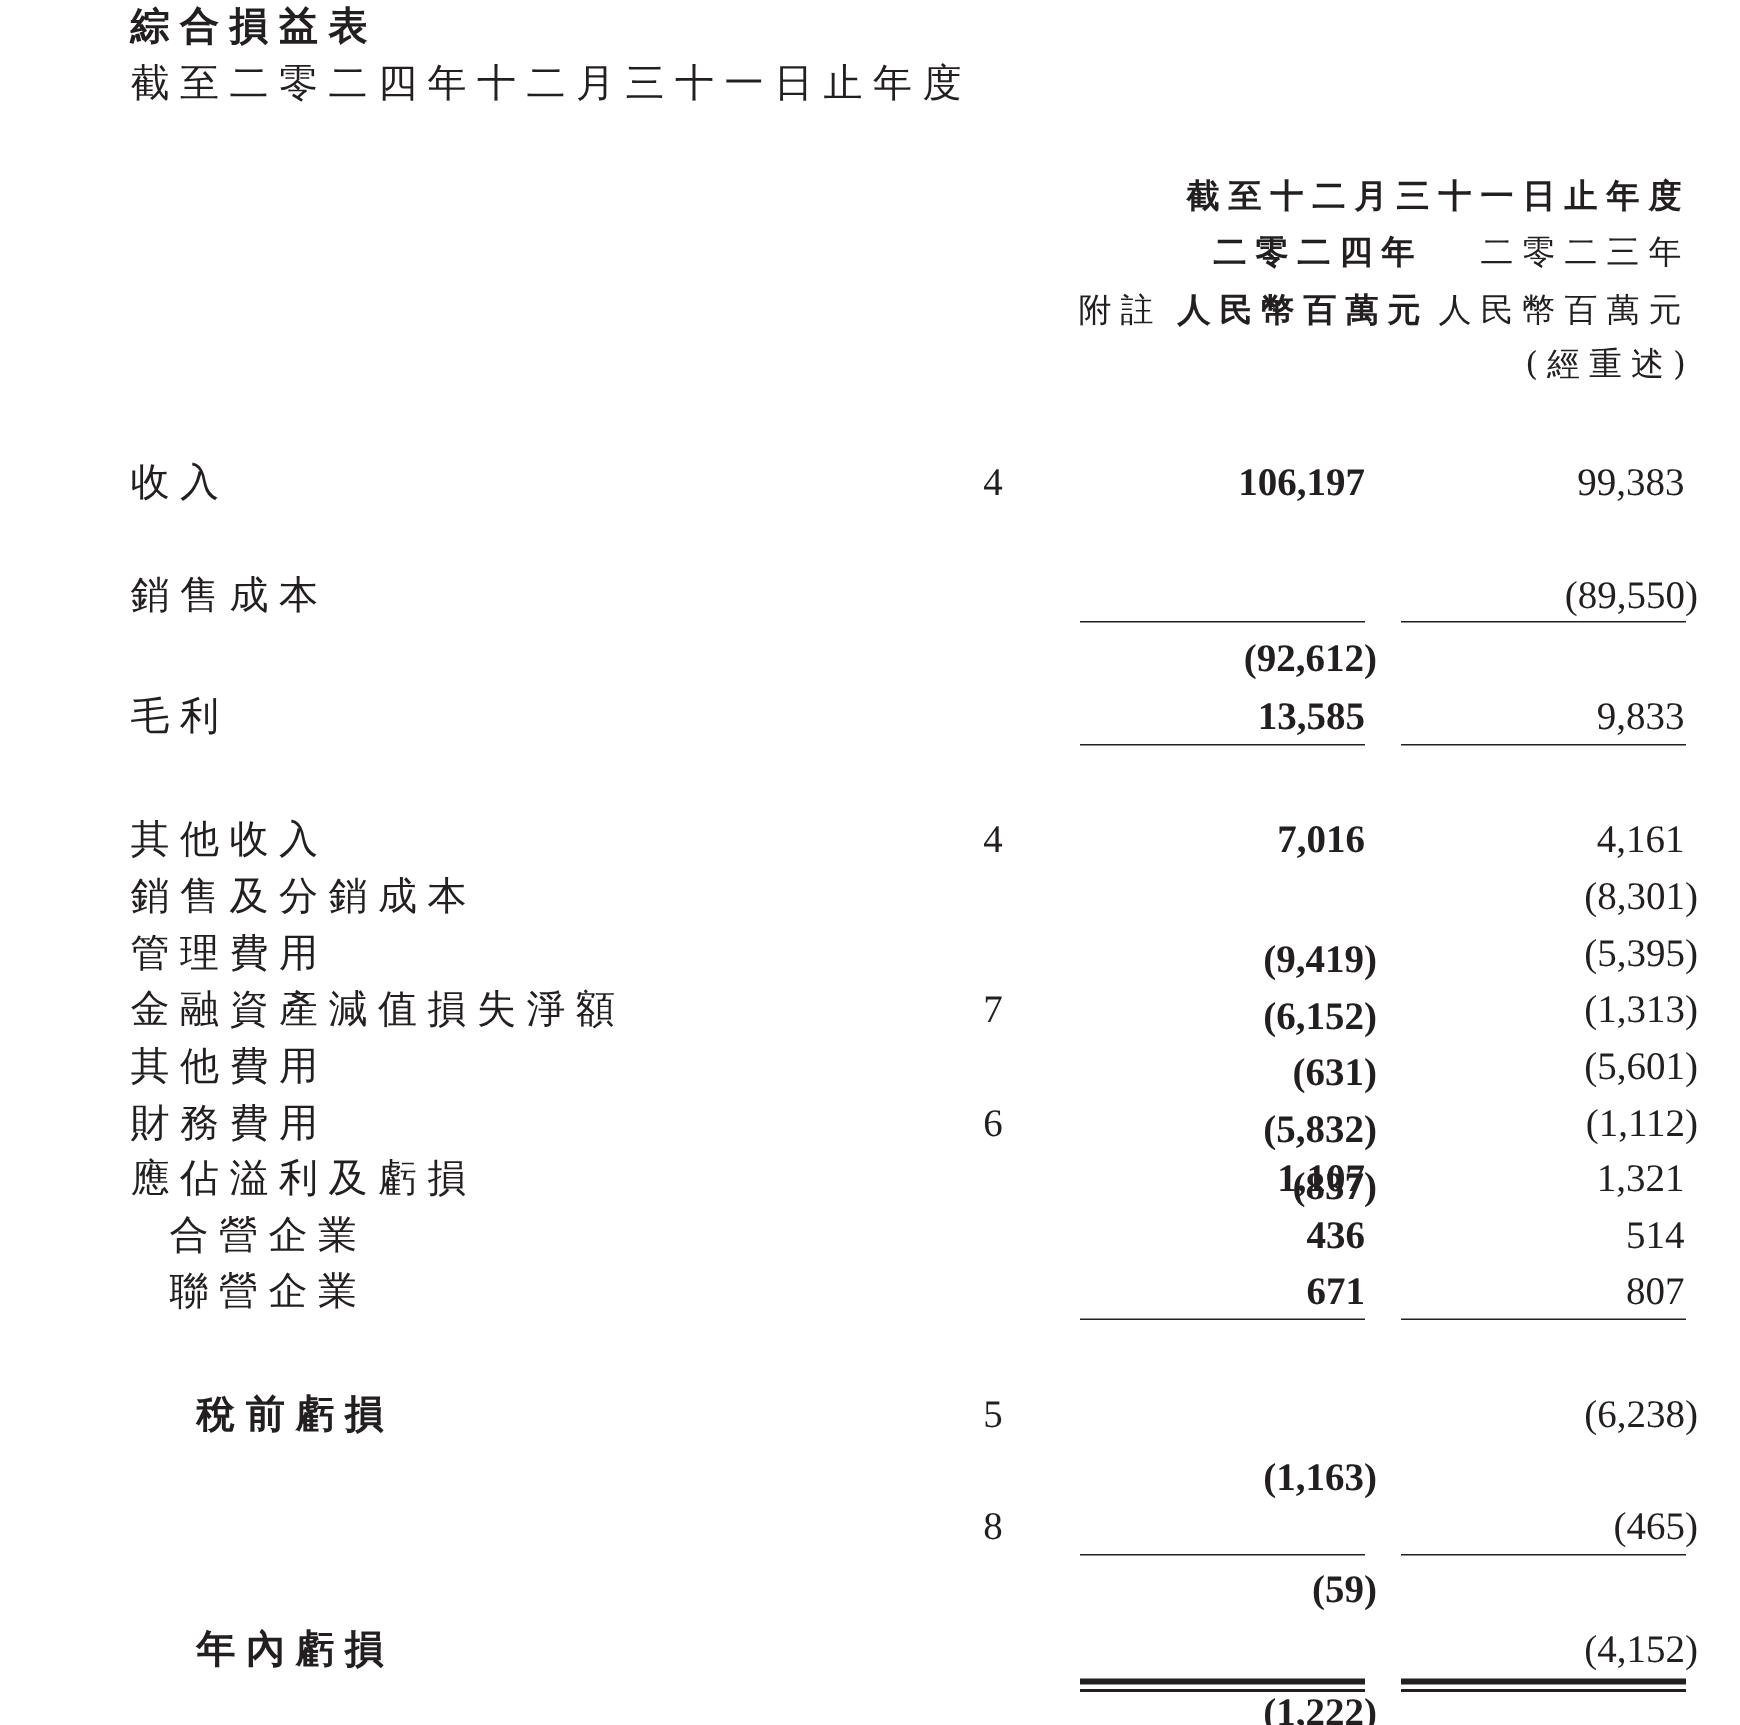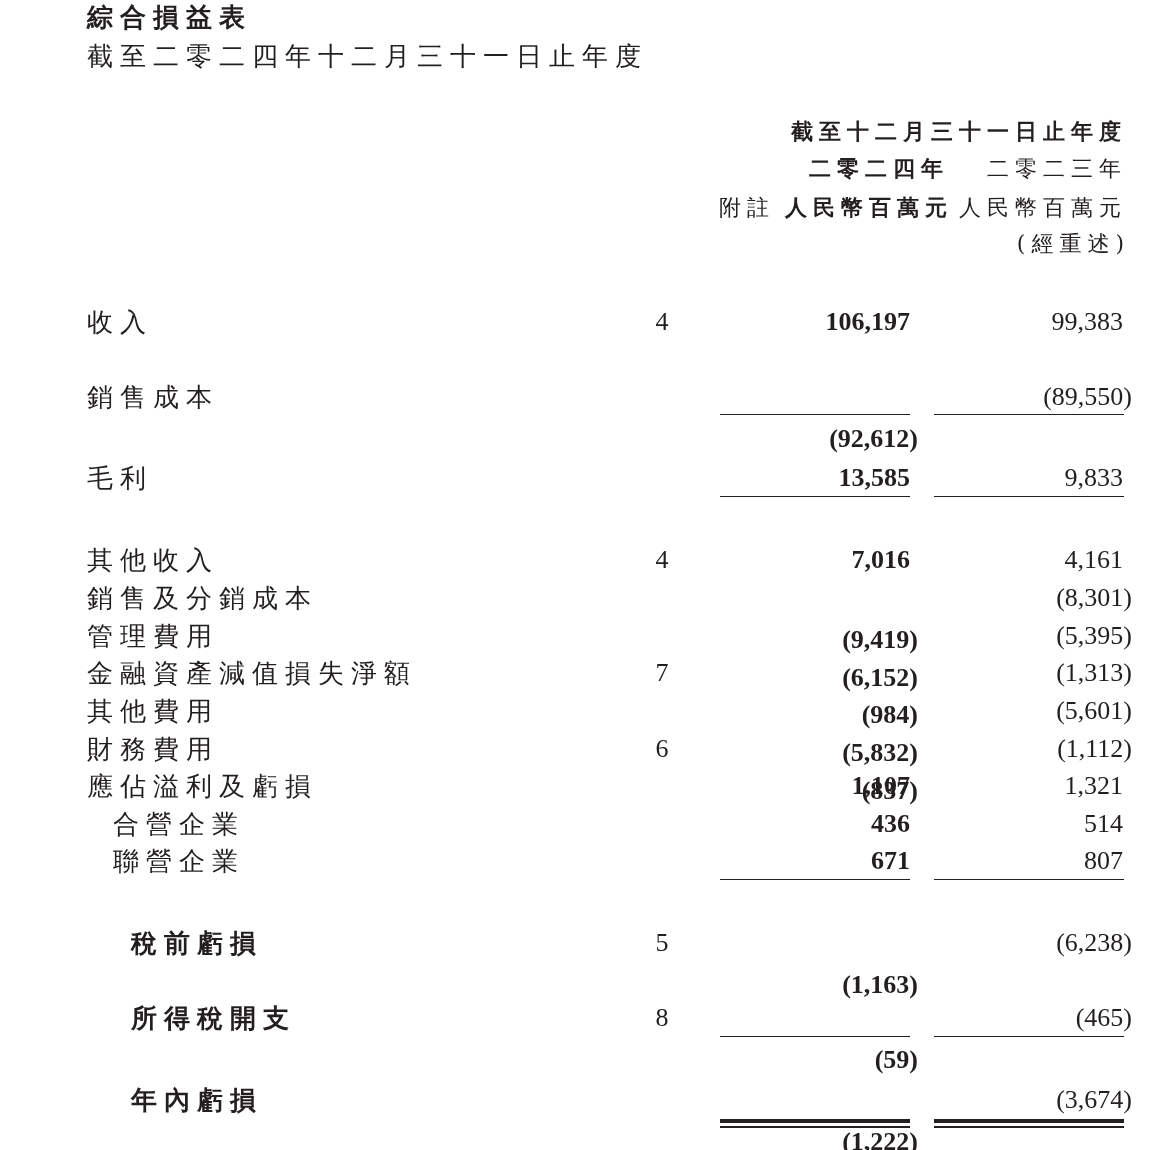--- a/index.html
+++ b/index.html
@@ -171,21 +171,21 @@
 <div class="row" style="top:619px">
   <span class="label">管理費用</span>
   <span class="note-num"></span>
   <span class="v2024 neg">(6,152)</span>
   <span class="v2023 neg">(5,395)</span>
 </div>
 
 <div class="row" style="top:656px">
   <span class="label">金融資產減值損失淨額</span>
   <span class="note-num">7</span>
-  <span class="v2024 neg">(984)</span>
+  <span class="v2024 neg">(631)</span>
   <span class="v2023 neg">(1,313)</span>
 </div>
 
 <div class="row" style="top:694px">
   <span class="label">其他費用</span>
   <span class="note-num"></span>
   <span class="v2024 neg">(5,832)</span>
   <span class="v2023 neg">(5,601)</span>
 </div>
 
@@ -220,30 +220,29 @@
 <div class="rule c2023" style="top:879px"></div>
 
 <div class="row" style="top:926px">
   <span class="label bold">稅前虧損</span>
   <span class="note-num">5</span>
   <span class="v2024 neg">(1,163)</span>
   <span class="v2023 neg">(6,238)</span>
 </div>
 
 <div class="row" style="top:1001px">
-  <span class="label bold">所得稅開支</span>
   <span class="note-num">8</span>
   <span class="v2024 neg">(59)</span>
   <span class="v2023 neg">(465)</span>
 </div>
 <div class="rule c2024" style="top:1036px"></div>
 <div class="rule c2023" style="top:1036px"></div>
 
 <div class="row" style="top:1083px">
   <span class="label bold">年內虧損</span>
   <span class="note-num"></span>
   <span class="v2024 neg">(1,222)</span>
-  <span class="v2023 neg">(3,674)</span>
+  <span class="v2023 neg">(4,152)</span>
 </div>
 <div class="dbl-thick" style="top:1119px; left:720px; width:190px"></div>
 <div class="dbl-thin" style="top:1126px; left:720px; width:190px"></div>
 <div class="dbl-thick" style="top:1119px; left:934px; width:190px"></div>
 <div class="dbl-thin" style="top:1126px; left:934px; width:190px"></div>
 
 </body></html>

